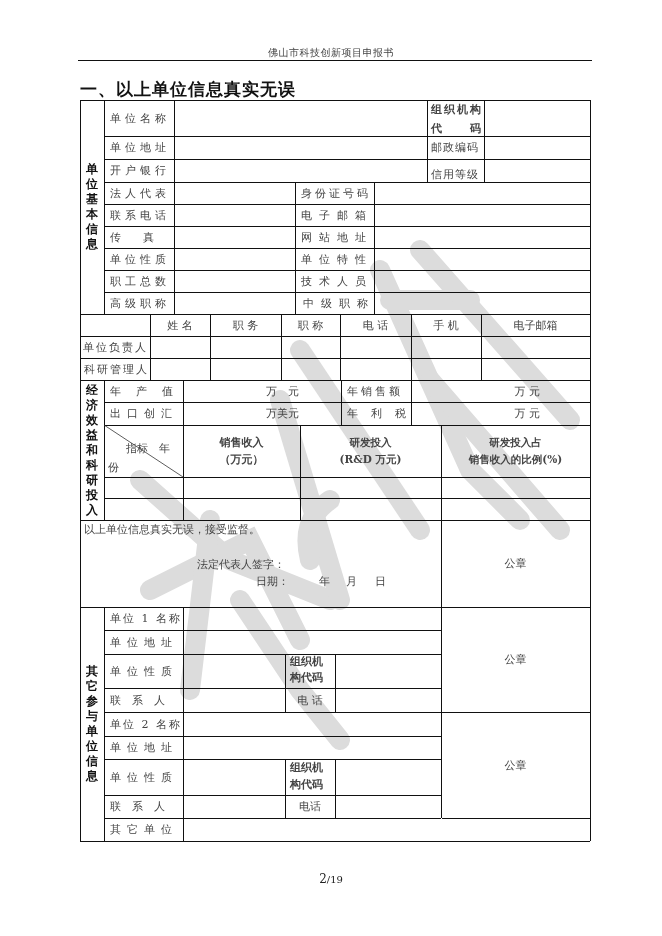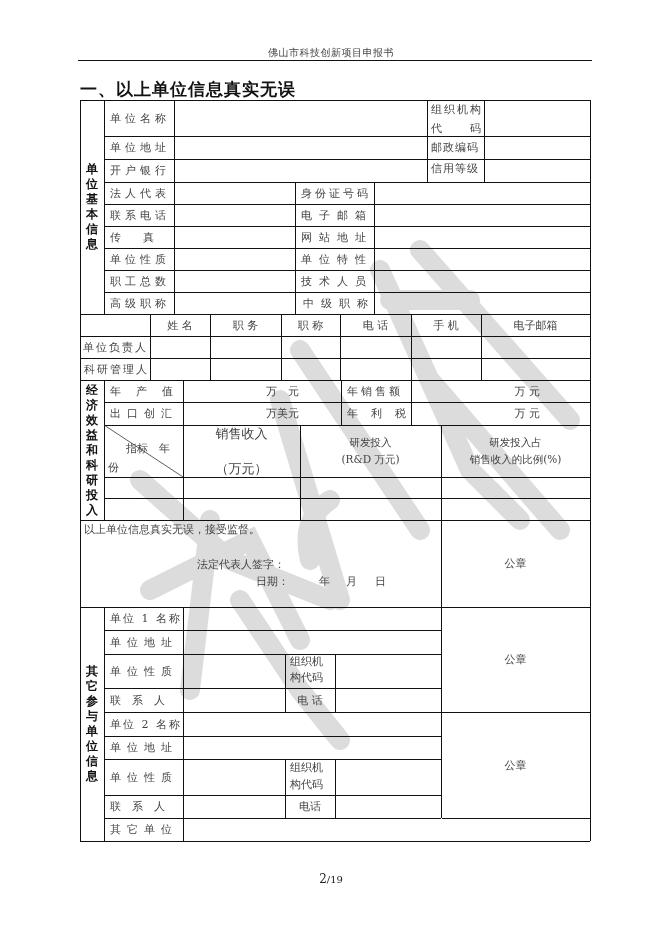--- a/index.html
+++ b/index.html
@@ -15,21 +15,21 @@
   .page-num { position: absolute; left: 0; width: 662px; top: 872px; text-align: center;
               font-size: 12px; color: #222; }
   
   .hl { position: absolute; height: 0; border-top: 1px solid #111; }
   .vl { position: absolute; width: 0; border-left: 1px solid #111; }
   .cell { position: absolute; display: flex; align-items: center; font-size: 11px; color: #444;
           box-sizing: border-box; white-space: nowrap; }
   .cell.c { justify-content: center; text-align: center; }
   .cell.l { justify-content: flex-start; padding-left: 6px; }
   .cell.spread { justify-content: space-between; padding: 0 6px; }
-  .cell.ml { line-height: 19px; white-space: normal; }
+  .cell.ml { line-height: 19px; white-space: normal; font-weight: bold; }
   .vert { position: absolute; display: flex; flex-direction: column; align-items: center; justify-content: center;
           font-family: "DejaVu Sans", "Liberation Sans", sans-serif; font-weight: bold; font-size: 12px;
           line-height: 15px; color: #111; }
   .input-cell { position: absolute; }
   .watermark { position: absolute; left: 0; top: 0; width: 662px; height: 936px; pointer-events: none; }
 </style>
 </head>
 <body>
 
 <svg class="watermark" viewBox="0 0 662 936">
@@ -137,21 +137,21 @@
 </div>
 <div class="input-cell" style="left:485px;top:101px;width:105px;height:35px"></div>
 
 <div class="cell l" style="left:104px;top:136px;width:70px;height:23px;letter-spacing:4px">单位地址</div>
 <div class="input-cell" style="left:175px;top:137px;width:252px;height:22px"></div>
 <div class="cell l" style="left:427px;top:136px;width:57px;height:23px;padding-left:4px;letter-spacing:1px">邮政编码</div>
 <div class="input-cell" style="left:485px;top:137px;width:105px;height:22px"></div>
 
 <div class="cell l" style="left:104px;top:159px;width:70px;height:23px;letter-spacing:4px">开户银行</div>
 <div class="input-cell" style="left:175px;top:160px;width:252px;height:22px"></div>
-<div class="cell l" style="left:427px;top:157px;width:57px;height:23px;padding-left:4px;letter-spacing:1px">信用等级</div>
+<div class="cell l" style="left:427px;top:163px;width:57px;height:23px;padding-left:4px;letter-spacing:1px">信用等级</div>
 <div class="input-cell" style="left:485px;top:160px;width:105px;height:22px"></div>
 
 <div class="cell l" style="left:104px;top:182px;width:70px;height:22px;letter-spacing:4px">法人代表</div>
 <div class="input-cell" style="left:175px;top:183px;width:120px;height:21px"></div>
 <div class="cell l" style="left:295px;top:182px;width:79px;height:22px;letter-spacing:3px">身份证号码</div>
 <div class="input-cell" style="left:375px;top:183px;width:215px;height:21px"></div>
 
 <div class="cell l" style="left:104px;top:204px;width:70px;height:22px;letter-spacing:4px">联系电话</div>
 <div class="input-cell" style="left:175px;top:205px;width:120px;height:21px"></div>
 <div class="cell l" style="left:295px;top:204px;width:79px;height:22px;letter-spacing:7px">电子邮箱</div>
@@ -215,21 +215,21 @@
     <span>万美元</span>
   </div>
 <div class="cell l" style="left:341px;top:402px;width:70px;height:23px;letter-spacing:1px">年　利　税</div>
 <div class="cell" style="left:412px;top:402px;width:178px;height:23px;justify-content:flex-end;padding-right:50px">
     <span>万 元</span>
   </div>
 
 <div class="abs" style="left:126px;top:441px;font-size:11px;color:#444">指标　年</div>
 <div class="abs" style="left:108px;top:460px;font-size:11px;color:#444">份</div>
 
-<div class="cell c ml" style="left:183px;top:425px;width:117px;height:52px;flex-direction:column;justify-content:space-between;font-size:13px;line-height:17px">
+<div class="cell c ml" style="left:183px;top:425px;width:117px;height:52px;flex-direction:column;justify-content:center;font-size:11px;line-height:17px">
   <span>销售收入</span>
     <span>（万元）</span>
 </div>
 <div class="cell c ml" style="left:300px;top:425px;width:141px;height:52px;flex-direction:column;justify-content:center;font-size:10.5px;line-height:17px">
   <span>研发投入</span>
     <span>(R&amp;D 万元)</span>
 </div>
 <div class="cell c ml" style="left:441px;top:425px;width:149px;height:52px;flex-direction:column;justify-content:center;font-size:10.5px;line-height:17px">
   <span>研发投入占</span>
     <span>销售收入的比例(%)</span>

